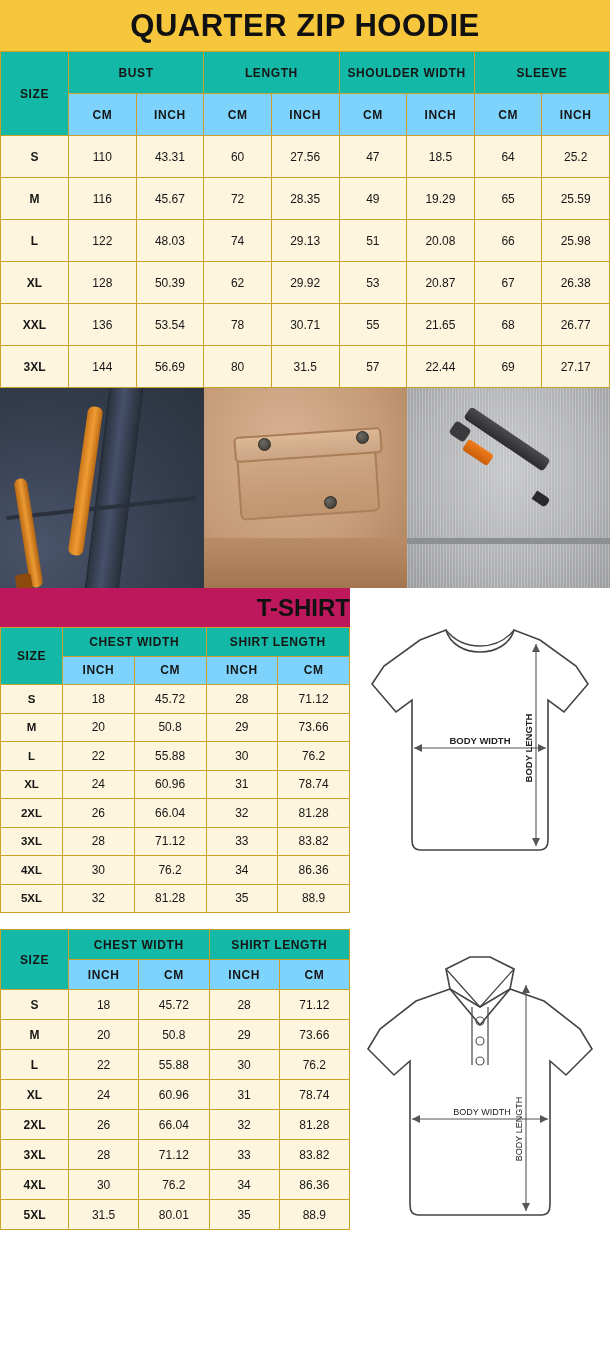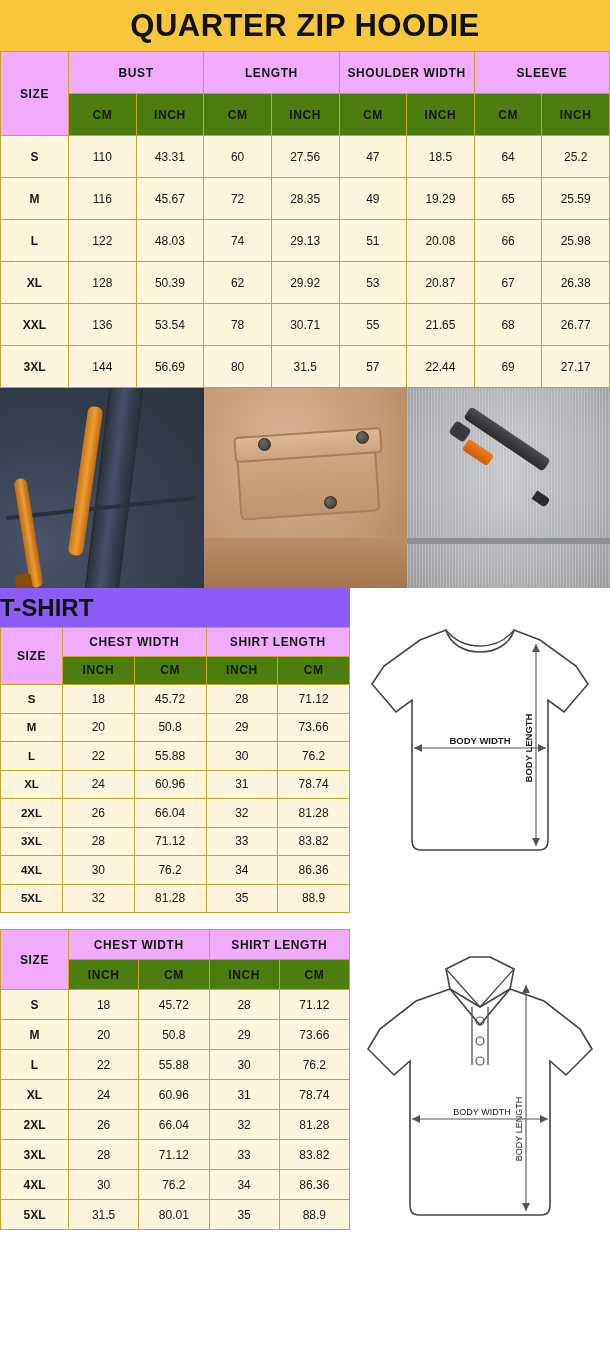--- a/index.html
+++ b/index.html
@@ -28,22 +28,22 @@
     width:100%;
     table-layout:fixed;
   }
   table.sz td, table.sz th {
     border:1px solid #c9a227;
     text-align:center;
     font-size:12px;
     color:#161616;
   }
   .hoodie-tbl td, .hoodie-tbl th { height:42px; }
-  .hd { background:#f0abfc; font-weight:bold; font-size:12.5px; letter-spacing:0.6px; }
-  .hd2 { background:#4d7c0f; font-weight:bold; font-size:12.5px; letter-spacing:0.6px; }
+  .hd { background:#14b8a6; font-weight:bold; font-size:12.5px; letter-spacing:0.6px; }
+  .hd2 { background:#7dd3fc; font-weight:bold; font-size:12.5px; letter-spacing:0.6px; }
   .cell { background:#fdf5dd; }
   .sizecell { background:#fdf5dd; font-weight:bold; font-size:13px; }
 
   
   .material-title {
     background:#f6c63c;
     text-align:center;
     font-size:29px;
     font-weight:bold;
     padding:6px 0 6px 0;
@@ -148,22 +148,22 @@
   .p3 .pentip {
     position:absolute; left:126px; top:106px; width:16px; height:10px;
     background:#2a2a2c; border-radius:0 4px 4px 0; transform:rotate(34deg);
   }
 
   
   .block { display:flex; width:100%; }
   .block .left { width:350px; }
   .block .right { width:260px; position:relative; background:#fff; }
   .sec-title {
-    background:#8b5cf6;
-    text-align:left;
+    background:#be185d;
+    text-align:right;
     font-weight:bold;
     color:#111;
   }
   .tshirt-title { font-size:24px; padding:6px 0 5px 0; }
   .polo-title { font-size:24px; padding:7px 0 6px 0; }
   .small-tbl td, .small-tbl th { height:28.5px; font-size:11.5px; }
   .small-tbl .sizecell { font-size:11.5px; }
   .polo-tbl td, .polo-tbl th { height:30px; font-size:12.5px; }
   .spacer { height:16px; background:#fff; }
 

